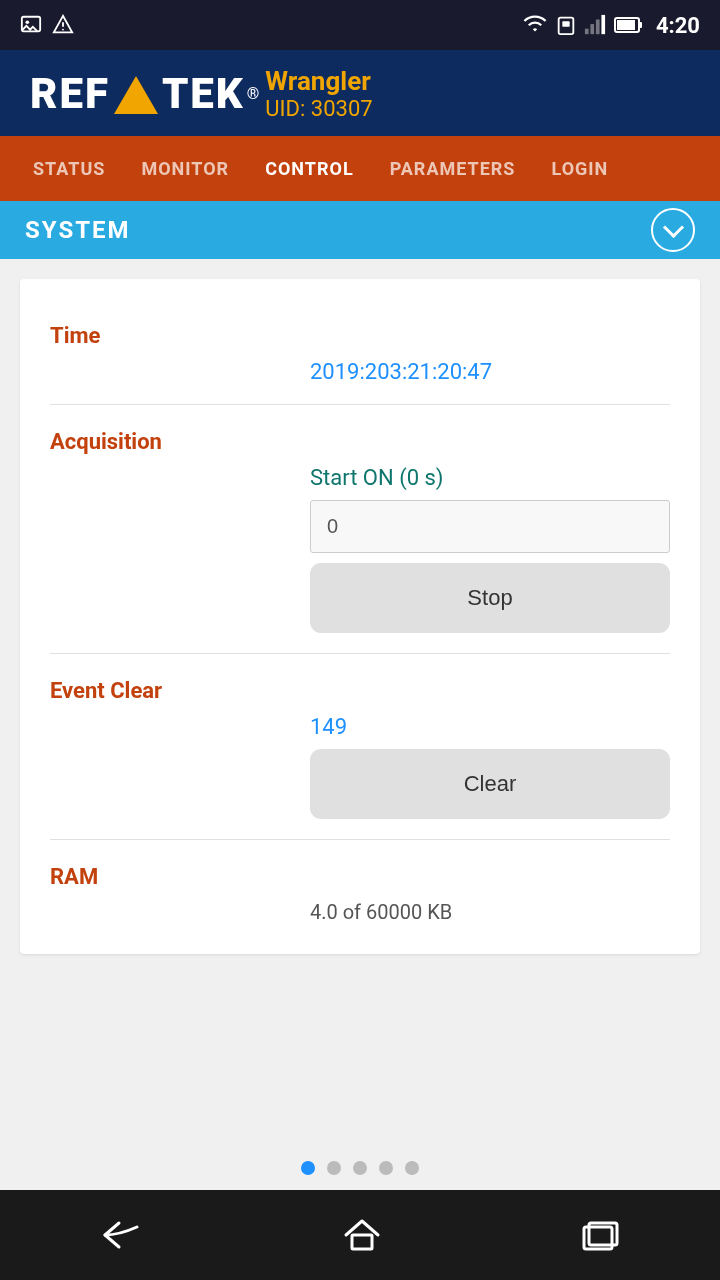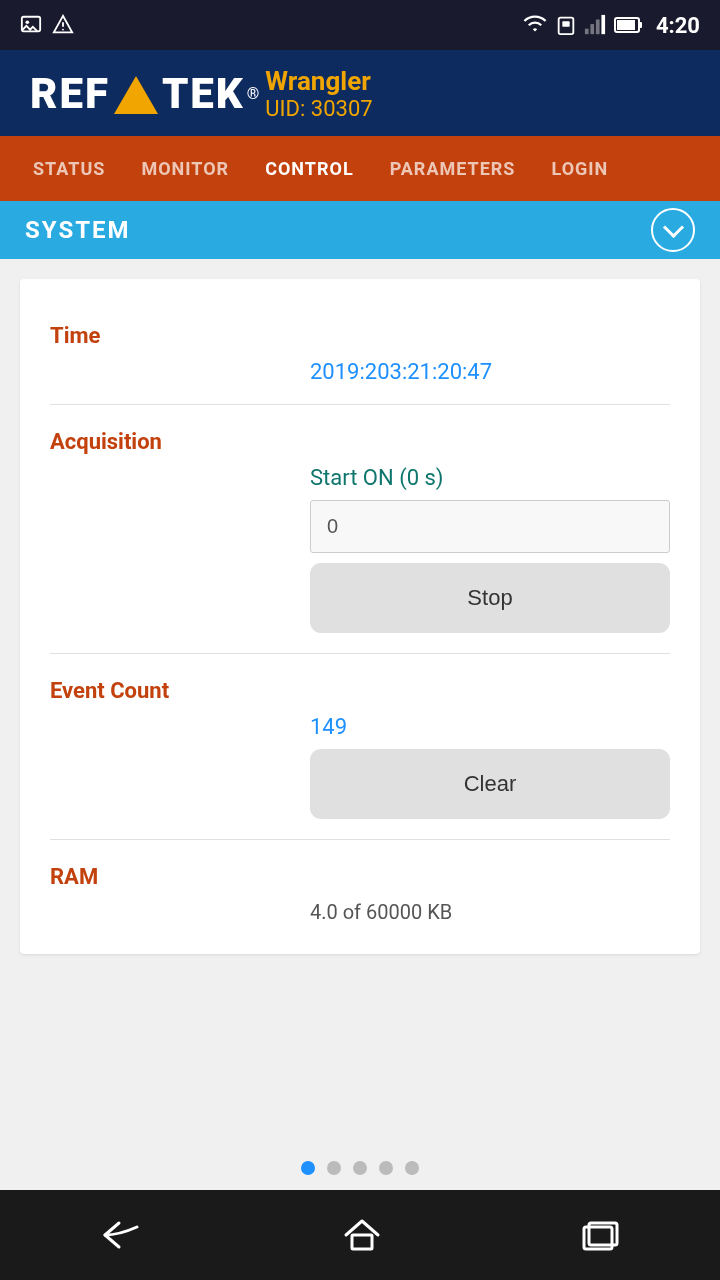--- a/index.html
+++ b/index.html
@@ -348,21 +348,21 @@
     <div class="info-row">
       <div class="row-label">Acquisition</div>
       <div class="row-value">
         <span class="row-value-text">Start ON (0 s)</span>
         <input type="text" class="input-field" value="0" style="">
         <button class="action-btn">Stop</button>
       </div>
     </div>
 
     <div class="info-row">
-      <div class="row-label">Event Count</div>
+      <div class="row-label">Event Clear</div>
       <div class="row-value">
         <span class="row-value-text blue">149</span>
         <button class="action-btn">Clear</button>
       </div>
     </div>
 
     <div class="info-row" style="border-bottom:none; padding-bottom:10px;">
       <div class="row-label">RAM</div>
       <div class="row-value">
         <span class="row-value-text ram-row-value">4.0 of 60000 KB</span>

